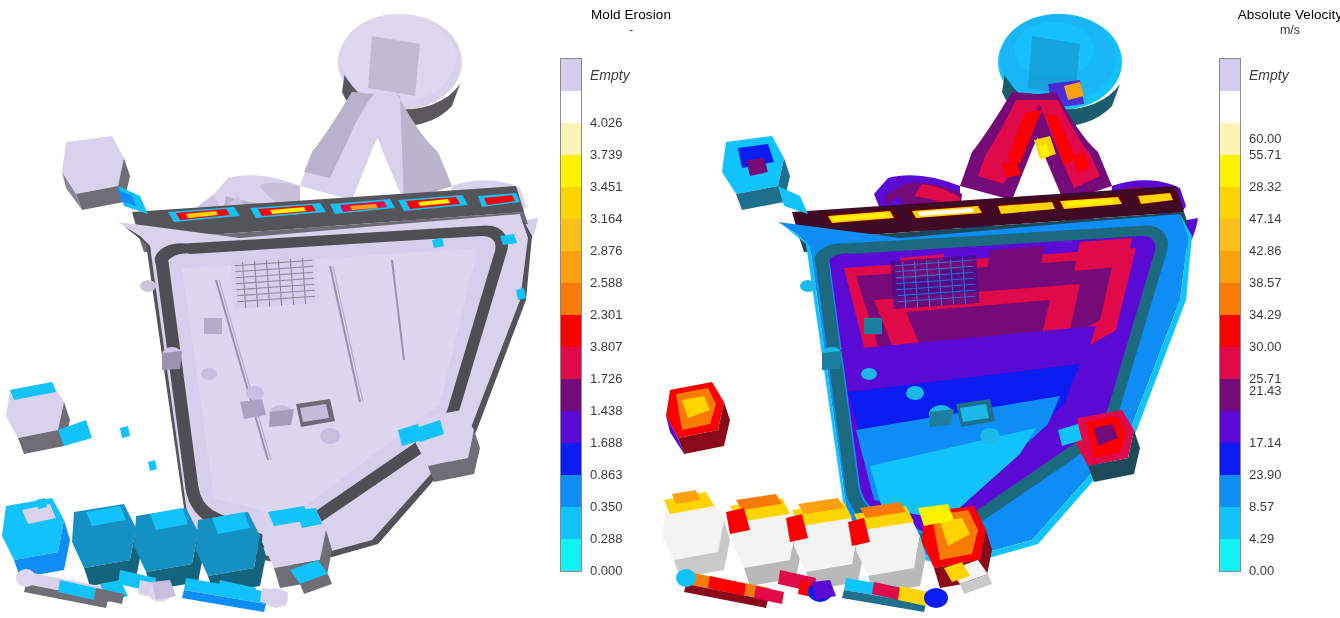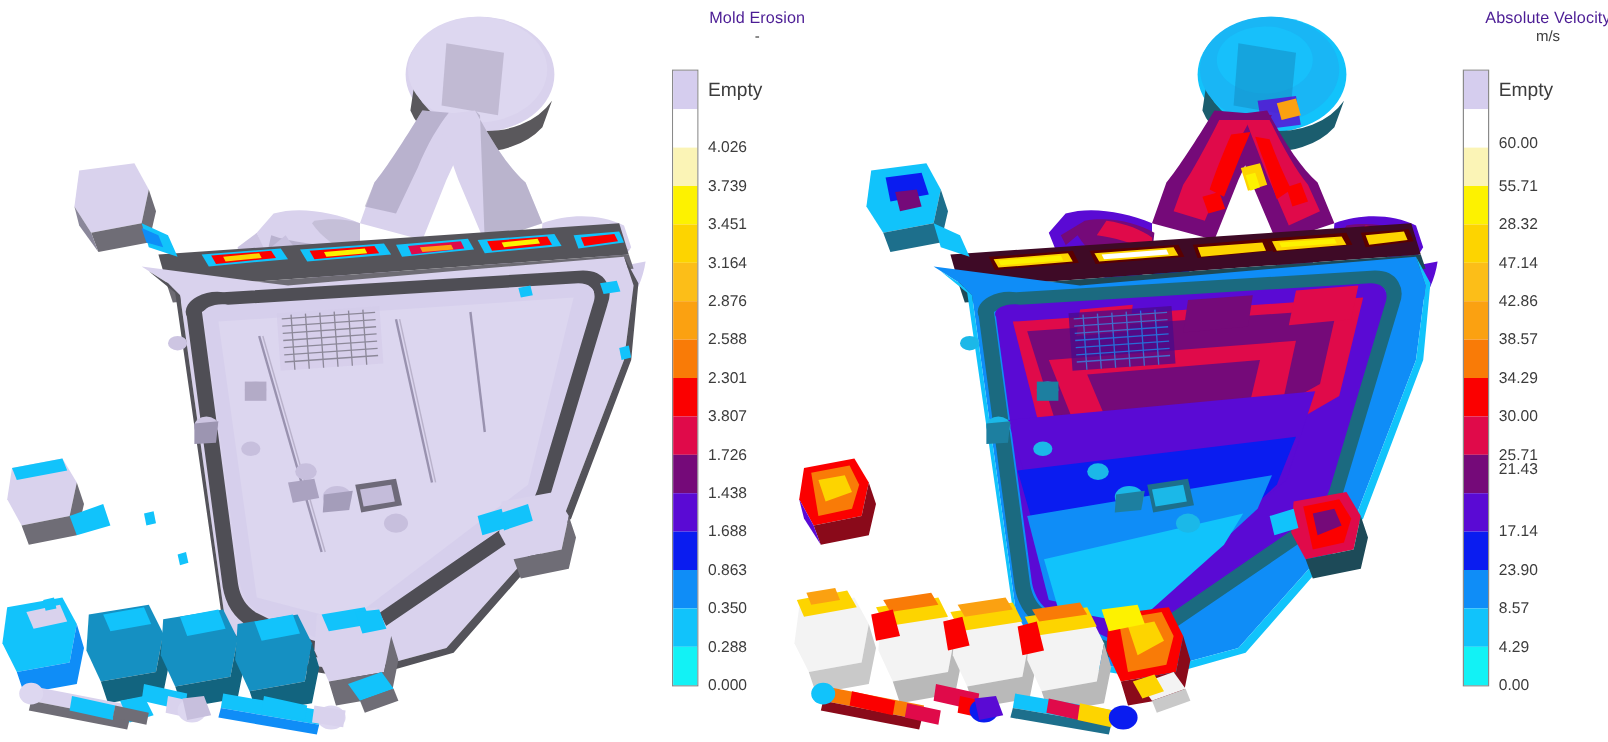--- a/index.html
+++ b/index.html
@@ -18,40 +18,40 @@
   .viewport svg{position:absolute;left:0;top:0;}
 
   
   .legend{position:absolute;top:0;height:618px;width:150px;}
   #legend-left{left:556px;}
   #legend-right{left:1215px;}
 
   .legend-title{
       position:absolute;top:7px;left:0;width:150px;
       text-align:center;font-size:13.5px;line-height:15px;
-      color:#4c1d95;letter-spacing:.1px;white-space:nowrap;
+      color:#000000;letter-spacing:.1px;white-space:nowrap;
   }
   .legend-units{
       position:absolute;top:23px;left:0;width:150px;
       text-align:center;font-size:12.5px;line-height:15px;color:#3c3c3c;
   }
 
   .colorbar{
       position:absolute;left:4px;top:58px;width:22px;height:514px;
       border:1.5px solid #8a8a8a;box-sizing:border-box;
       display:flex;flex-direction:column;
   }
   .band{flex:1 1 0;width:100%;}
 
   .tick-labels{position:absolute;left:34px;top:58px;width:112px;height:514px;}
   .tick{
       position:absolute;left:0;font-size:13px;line-height:13px;
       color:#3c3c3c;white-space:nowrap;
   }
-  .tick.empty{font-size:16px;}
+  .tick.empty{font-size:14px;font-style:italic;}
 </style>
 </head>
 <body>
 
 <div class="stage">
 
   <div class="viewport" id="vp-left">
     <svg width="556" height="618" viewBox="0 0 556 618">
       <defs>
         <linearGradient id="bodyL" x1="0" y1="0" x2="1" y2="1">
@@ -479,21 +479,21 @@
       <div class="band" style="background: rgb(117, 10, 121);"></div>
       <div class="band" style="background: rgb(90, 10, 212);"></div>
       <div class="band" style="background: rgb(10, 28, 240);"></div>
       <div class="band" style="background: rgb(15, 141, 247);"></div>
       <div class="band" style="background: rgb(17, 195, 251);"></div>
       <div class="band" style="background: rgb(18, 242, 245);"></div>
     </div>
 
     <div class="tick-labels">
       <div class="tick empty" style="top:11px">Empty</div>
-      <div class="tick" style="top:54px">60.00</div>
+      <div class="tick" style="top:74px">60.00</div>
       <div class="tick" style="top:90px">55.71</div>
       <div class="tick" style="top:122px">28.32</div>
       <div class="tick" style="top:154px">47.14</div>
       <div class="tick" style="top:186px">42.86</div>
       <div class="tick" style="top:218px">38.57</div>
       <div class="tick" style="top:250px">34.29</div>
       <div class="tick" style="top:282px">30.00</div>
       <div class="tick" style="top:314px">25.71</div>
       <div class="tick" style="top:326px">21.43</div>
       <div class="tick" style="top:378px">17.14</div>

